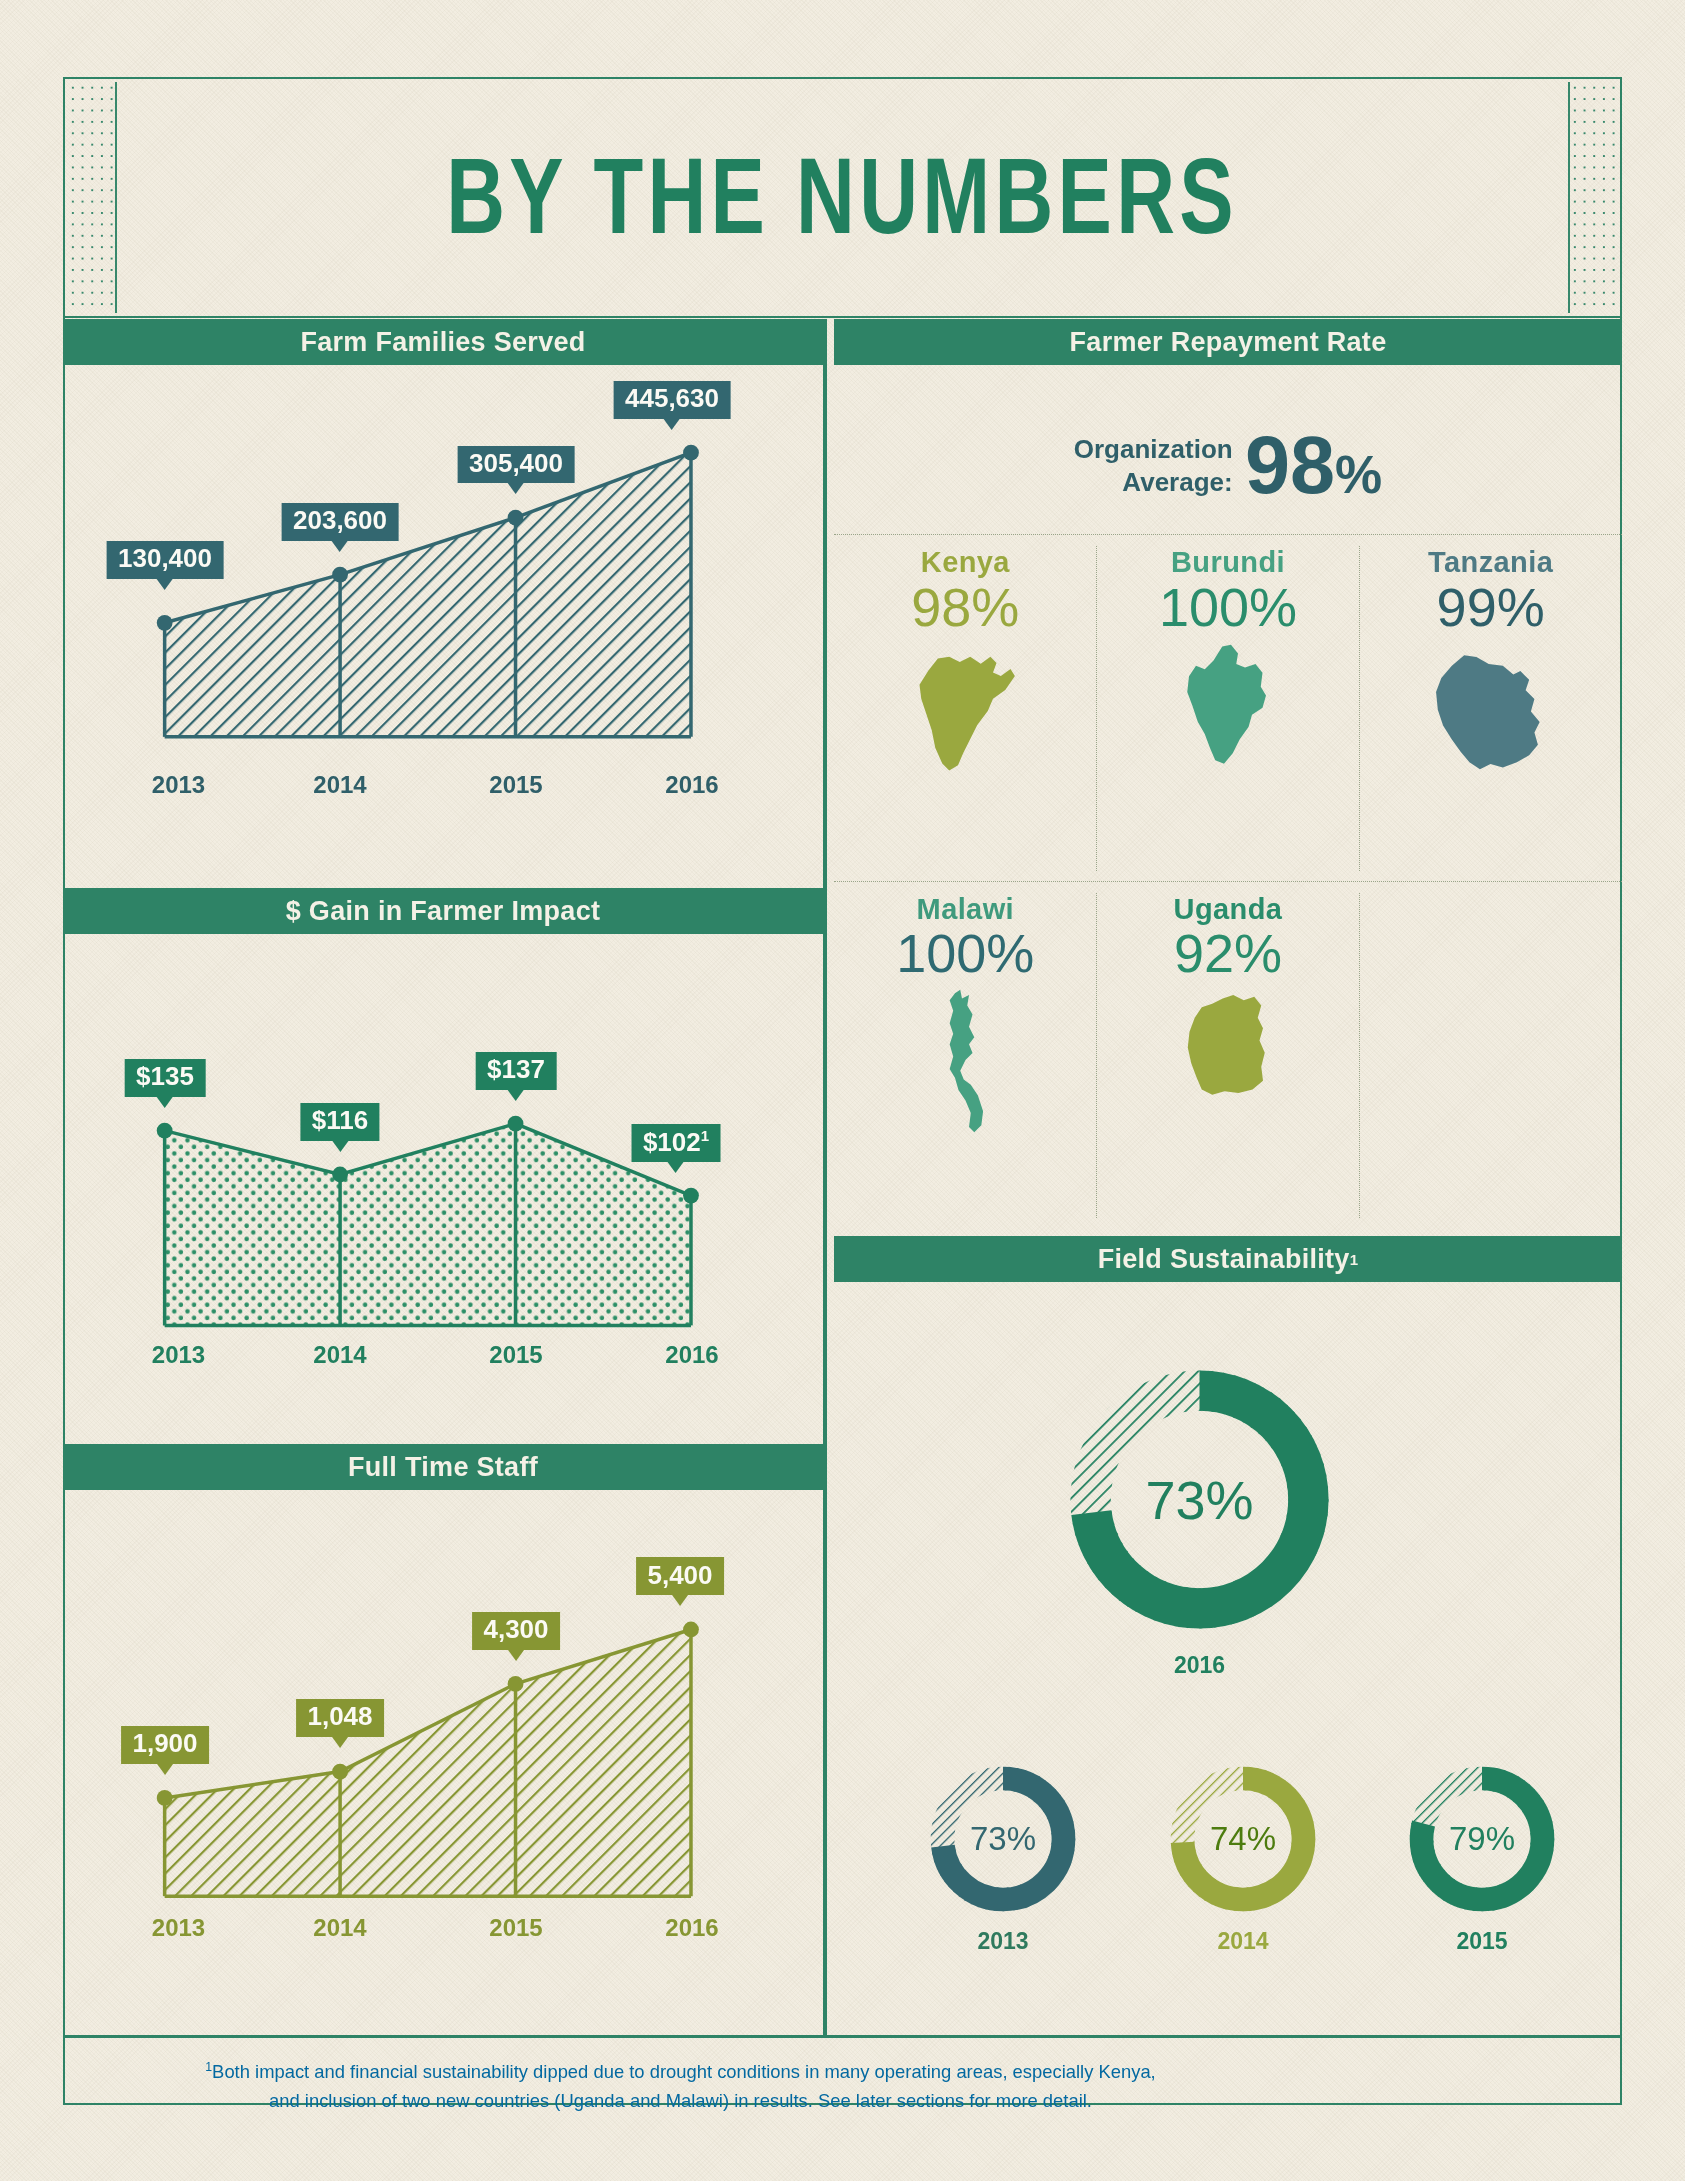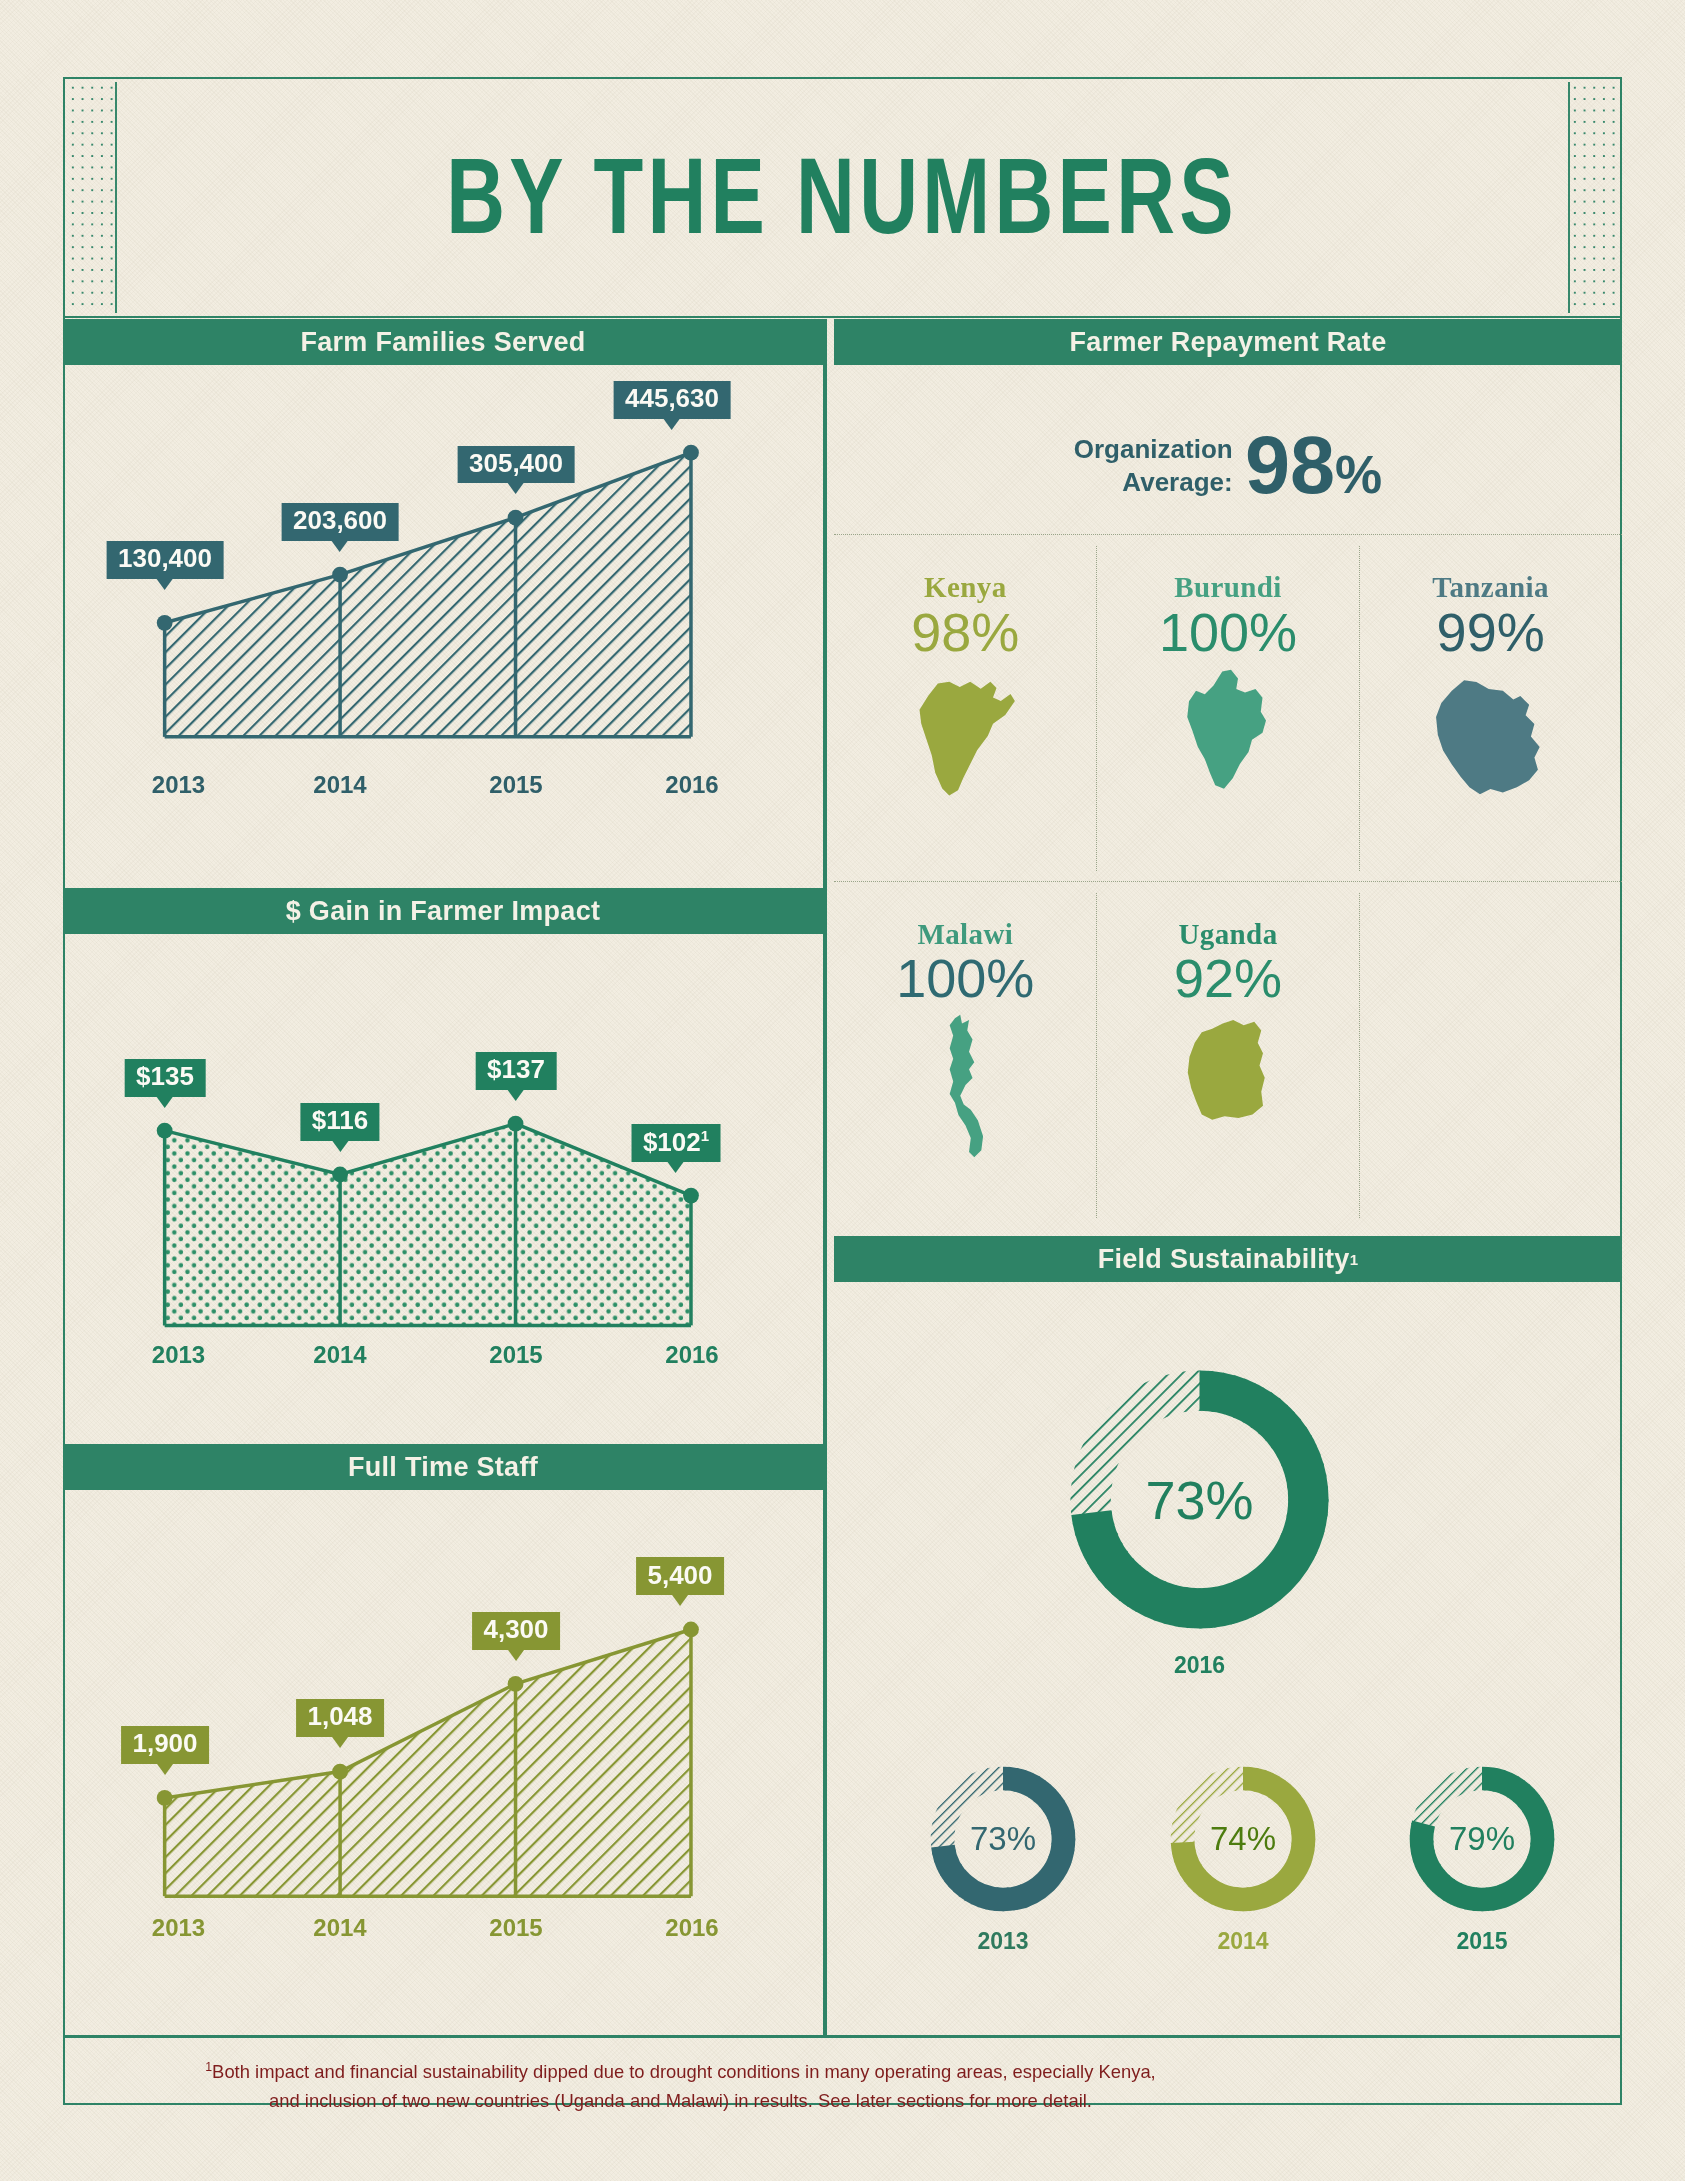--- a/index.html
+++ b/index.html
@@ -168,25 +168,24 @@
     grid-template-rows: repeat(2, 1fr);
   }
   .ccell {
     position: relative;
     display: flex;
     flex-direction: column;
     align-items: center;
     padding-top: 12.3px;
   }
   .ccell .cname {
-    font-family: Liberation Serif, serif;
+    font-family: Liberation Sans, sans-serif;
     font-weight: 700;
     font-size: 29px;
     letter-spacing: 0.4px;
-    margin-top: 25px;
   }
   .ccell .cpct {
     font-family: "Liberation Sans Narrow", "Liberation Sans", sans-serif;
     font-weight: 400;
     font-size: 54px;
     line-height: 1.08;
     margin-top: -1.8px;
   }
   .ccell .cmap { margin-top: 5.3px; }
   .ccell .cmap svg { display: block; }
@@ -226,21 +225,21 @@
 
   
   .foot-rule {
     position: absolute;
     height: 2.6px;
     background: #2e8366;
   }
   .footnote {
     position: absolute;
     text-align: center;
-    color: #7f1d1d;
+    color: #0369a1;
     font-family: "Liberation Sans Narrow", "Liberation Sans", sans-serif;
     font-weight: 400;
     font-size: 18.4px;
     line-height: 1.55;
     width: 100%;
   }
   .footnote sup { font-size: 12.3px; }
 </style>
 </head>
 <body>

